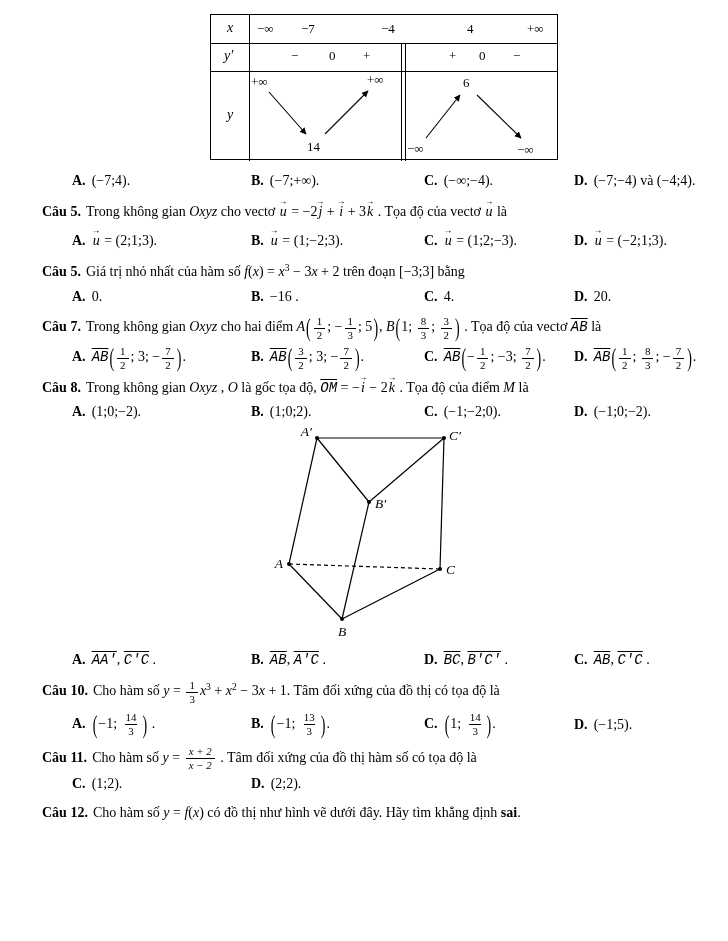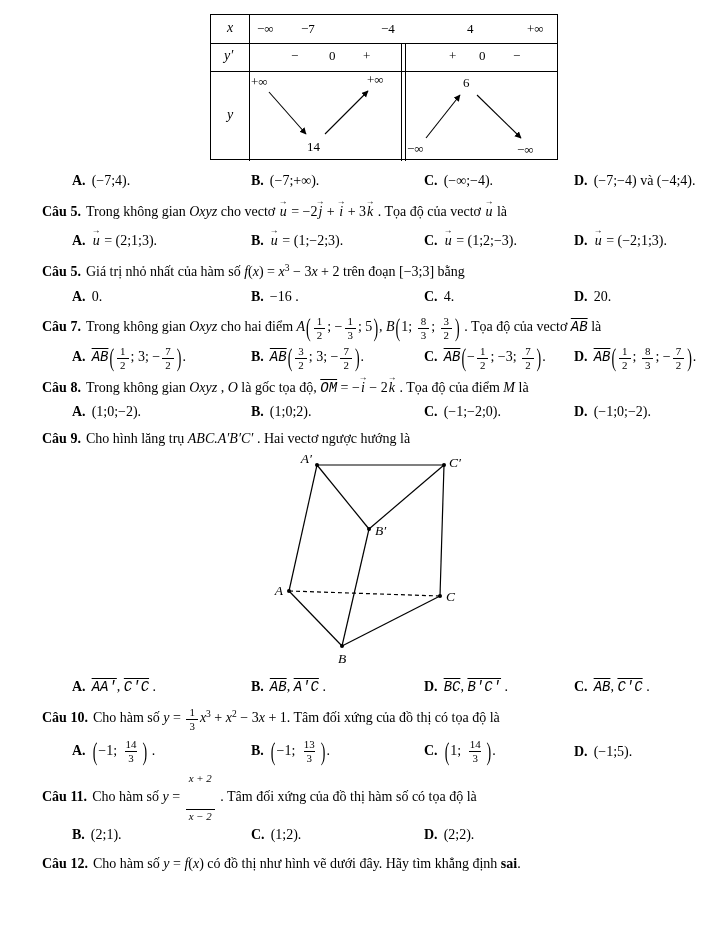--- a/index.html
+++ b/index.html
@@ -10,21 +10,21 @@
   
   .i { font-style:italic; }
   .b { font-weight:bold; }
   .sup { font-size:0.68em; vertical-align:0.5em; }
   .ovl { font-style:italic; text-decoration:overline;font-family:Liberation Mono, monospace; }
   .vec { font-style:italic; position:relative; display:inline-block; padding:0 1px; }
   .vec::after { content:"\2192"; position:absolute; left:50%; top:-0.72em; transform:translateX(-50%) scale(0.62); font-style:normal; }
   .frac { display:inline-flex; flex-direction:column; align-items:center; vertical-align:middle; font-size:0.78em; line-height:1.15; margin:0 2px; }
   .frac .num { display:block; padding:0 3px; }
   .frac .den { display:block; padding:0 3px; border-top:1px solid #000; }
-  .frac.fi { font-style:italic;gap:24px; }
+  .frac.fi { font-style:italic; }
   .bigp { display:inline-block; transform:scaleY(1.8); transform-origin:center; margin:0 1px; vertical-align:-1px; }
 
   
   .qline { margin:16px 18px 0 42px; line-height:1.5; }
   .qlab { font-weight:bold; margin-right:5px; }
   .opts { margin-left:72px; margin-right:10px; display:grid; grid-template-columns:179px 173px 150px 1fr; align-items:center; line-height:1.5; }
   .opt { white-space:nowrap; }
   .olab { font-weight:bold; margin-right:6px; }
 
   
@@ -175,23 +175,20 @@
   <div class="qline" style="margin-top:6px">
     <span class="qlab">Câu 8.</span><span class="runs"><span>Trong không gian </span><span class="i">Oxyz</span><span> , </span><span class="i">O</span><span> là gốc tọa độ, </span><span class="ovl">OM</span><span> = −</span><span class="vec">i</span><span> − 2</span><span class="vec">k</span><span> . Tọa độ của điểm </span><span class="i">M</span><span> là</span></span>
   </div>
   <div class="opts" style="margin-top:2px">
     <div class="opt"><span class="olab">A.</span><span class="runs"><span>(1;0;−2).</span></span></div>
     <div class="opt"><span class="olab">B.</span><span class="runs"><span>(1;0;2).</span></span></div>
     <div class="opt"><span class="olab">C.</span><span class="runs"><span>(−1;−2;0).</span></span></div>
     <div class="opt"><span class="olab">D.</span><span class="runs"><span>(−1;0;−2).</span></span></div>
   </div>
 
-  <div class="qline" style="margin-top:6px">
-    <span class="qlab">Câu 9.</span><span class="runs"><span>Cho hình lăng trụ </span><span class="i">ABC.A′B′C′</span><span> . Hai vectơ ngược hướng là</span></span>
-  </div>
 
   <div class="figure">
     <svg width="195" height="215" viewBox="0 0 195 215">
       <g stroke="#000" stroke-width="1.2" fill="none">
         <line x1="45" y1="12" x2="172" y2="12"></line>
         <line x1="45" y1="12" x2="97" y2="76"></line>
         <line x1="97" y1="76" x2="172" y2="12"></line>
         <line x1="17" y1="138" x2="45" y2="12"></line>
         <line x1="70" y1="193" x2="97" y2="76"></line>
         <line x1="168" y1="143" x2="172" y2="12"></line>
@@ -247,21 +244,20 @@
     <div class="opt"><span class="olab">D.</span><span class="runs"><span>(−1;5).</span></span></div>
   </div>
 
   <div class="qline" style="margin-top:8px">
     <span class="qlab">Câu 11.</span><span class="runs"><span>Cho hàm số </span><span class="i">y</span><span> = </span><span class="frac fi">
           <span class="num">x + 2</span>
           <span class="den">x − 2</span>
         </span><span> . Tâm đối xứng của đồ thị hàm số có tọa độ  là</span></span>
   </div>
   <div class="opts" style="margin-top:2px">
-    <div class="opt"><span class="olab">B.</span><span class="runs"><span>(2;1).</span></span></div>
     <div class="opt"><span class="olab">C.</span><span class="runs"><span>(1;2).</span></span></div>
     <div class="opt"><span class="olab">D.</span><span class="runs"><span>(2;2).</span></span></div>
   </div>
 
   <div class="qline" style="margin-top:8px">
     <span class="qlab">Câu 12.</span><span class="runs"><span>Cho hàm số </span><span class="i">y</span><span> = </span><span class="i">f</span><span>(</span><span class="i">x</span><span>) có đồ thị như hình vẽ dưới đây. Hãy tìm khẳng định </span><span class="b">sai</span><span>.</span></span>
   </div>
 
 </div>
 

